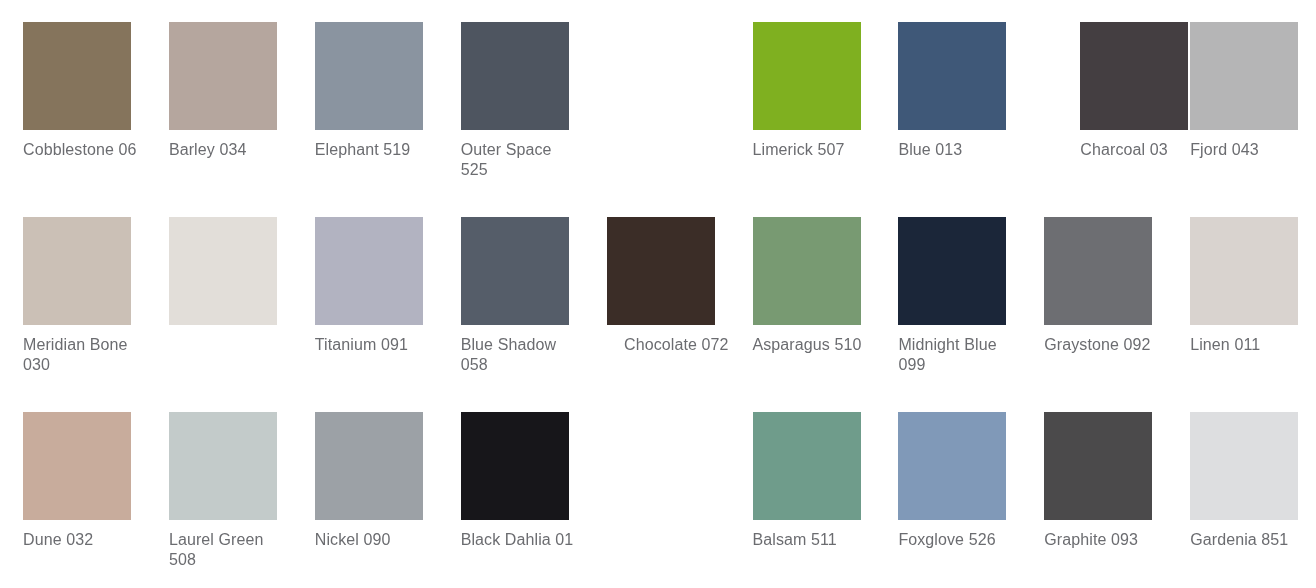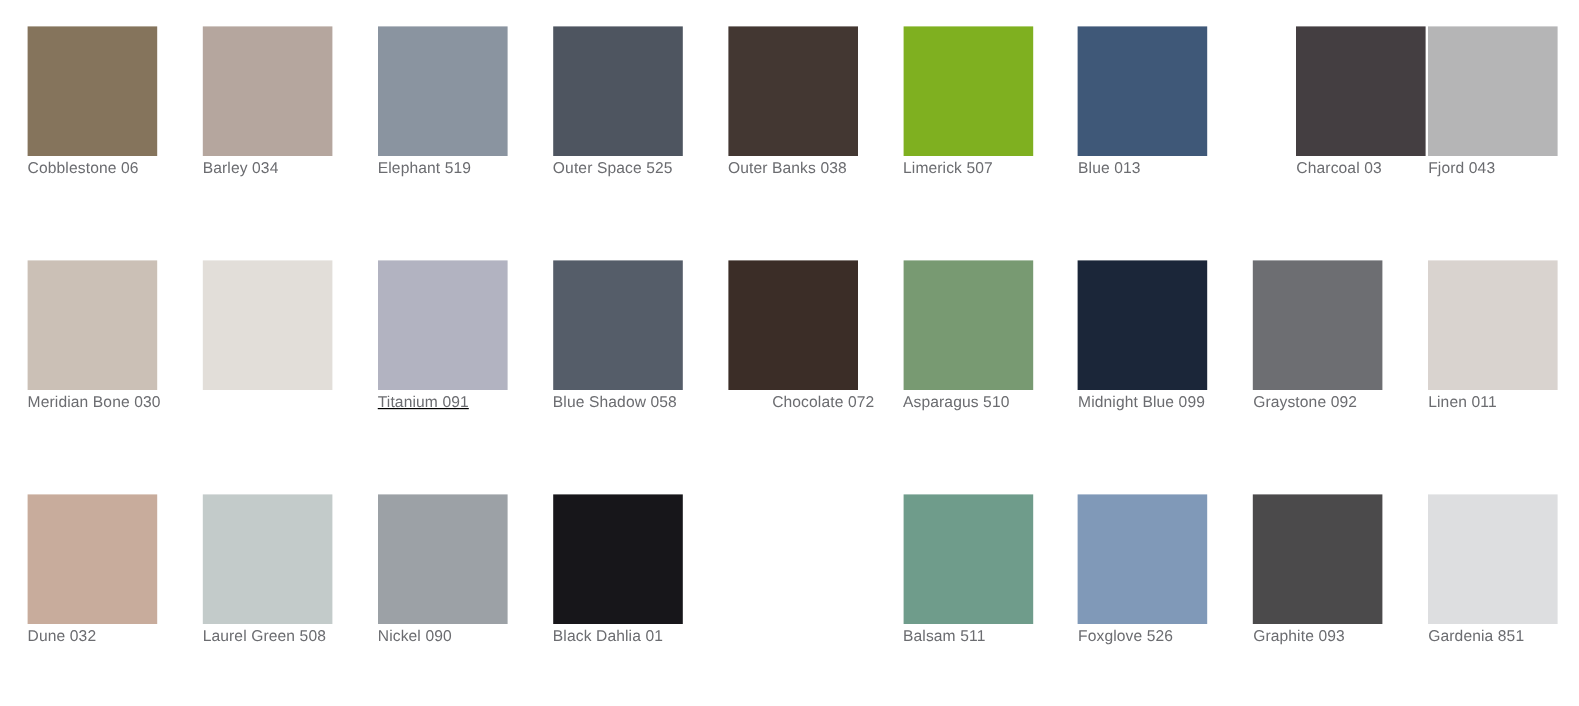--- a/index.html
+++ b/index.html
@@ -26,21 +26,22 @@
     box-sizing: border-box;
   }
   .swatch-chip {
     width: 108px;
     height: 108px;
     display: block;
   }
   .swatch-label {
     display: block;
     width: 122px;
-    font-size: 13px;
+    margin-top: 10px;
+    font-size: 16px;
     line-height: 20px;
     color: #6b6c70;
     letter-spacing: 0.1px;
     word-wrap: break-word;
     overflow-wrap: break-word;
     -webkit-font-smoothing: antialiased;
   }
 </style>
 </head>
 <body>
@@ -55,24 +56,20 @@
       <span class="swatch-label">Barley 034</span>
     </div>
     <div class="swatch-cell" style="left: 314.8px; top: 22px;">
       <div class="swatch-chip" style="background-color: rgb(138, 148, 160);"></div>
       <span class="swatch-label">Elephant 519</span>
     </div>
     <div class="swatch-cell" style="left: 460.7px; top: 22px;">
       <div class="swatch-chip" style="background-color: rgb(78, 85, 96);"></div>
       <span class="swatch-label">Outer Space 525</span>
     </div>
-    <div class="swatch-cell" style="left: 606.6px; top: 22px;">
-      <div class="swatch-chip" style="background-color: rgb(67, 55, 50);"></div>
-      <span class="swatch-label">Outer Banks 038</span>
-    </div>
     <div class="swatch-cell" style="left: 752.5px; top: 22px;">
       <div class="swatch-chip" style="background-color: rgb(127, 176, 32);"></div>
       <span class="swatch-label">Limerick 507</span>
     </div>
     <div class="swatch-cell" style="left: 898.4px; top: 22px;">
       <div class="swatch-chip" style="background-color: rgb(63, 88, 120);"></div>
       <span class="swatch-label">Blue 013</span>
     </div>
     <div class="swatch-cell" style="left: 1044.3px; top: 22px; padding-left: 36px;">
       <div class="swatch-chip" style="background-color: rgb(68, 62, 65);"></div>
@@ -82,21 +79,21 @@
       <div class="swatch-chip" style="background-color: rgb(181, 181, 182);"></div>
       <span class="swatch-label">Fjord 043</span>
     </div>
     <div class="swatch-cell" style="left: 23px; top: 217px;">
       <div class="swatch-chip" style="background-color: rgb(203, 192, 182);"></div>
       <span class="swatch-label">Meridian Bone 030</span>
     </div>
     <div class="swatch-cell" style="left: 168.9px; top: 217px;">
       <div class="swatch-chip" style="background-color: rgb(226, 222, 217);"></div>
     </div>
-    <div class="swatch-cell" style="left: 314.8px; top: 217px; text-decoration: underline;">
+    <div class="swatch-cell" style="left: 314.8px; top: 217px;">
       <div class="swatch-chip" style="background-color: rgb(178, 179, 193);"></div>
       <span class="swatch-label">Titanium 091</span>
     </div>
     <div class="swatch-cell" style="left: 460.7px; top: 217px;">
       <div class="swatch-chip" style="background-color: rgb(85, 93, 105);"></div>
       <span class="swatch-label">Blue Shadow 058</span>
     </div>
     <div class="swatch-cell" style="left: 606.6px; top: 217px; text-align: right;">
       <div class="swatch-chip" style="background-color: rgb(59, 45, 39);"></div>
       <span class="swatch-label">Chocolate 072</span>

